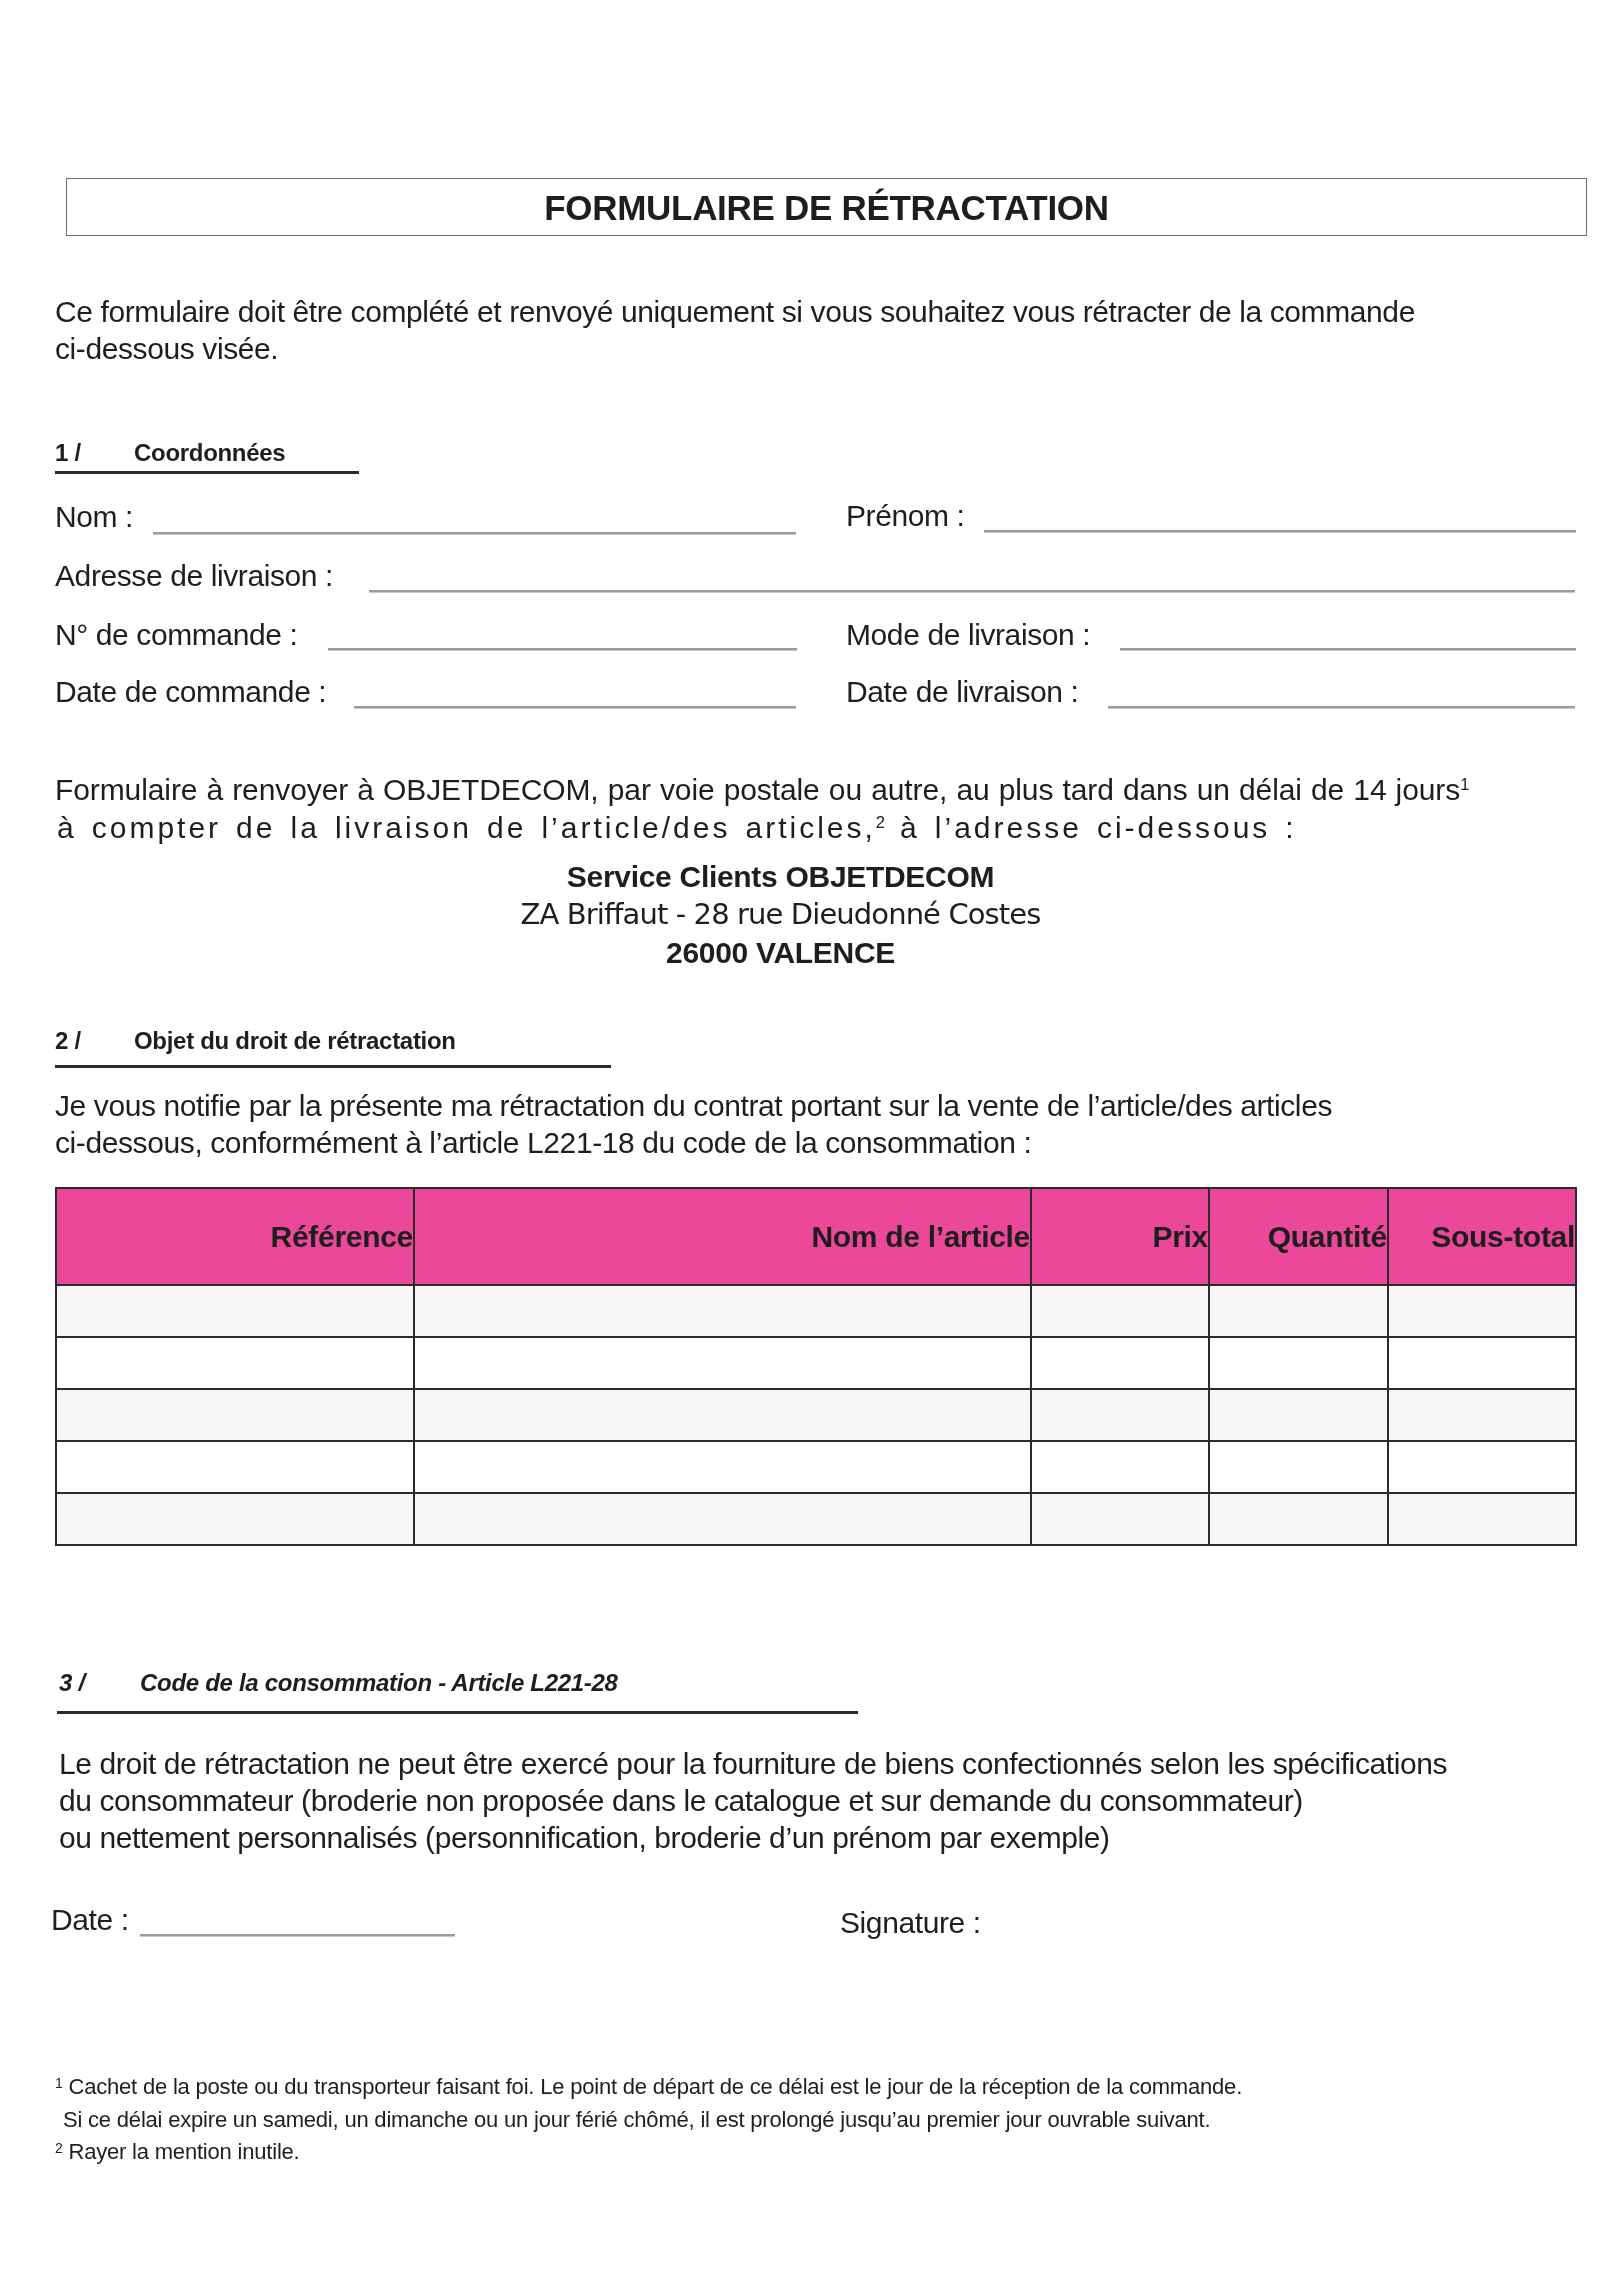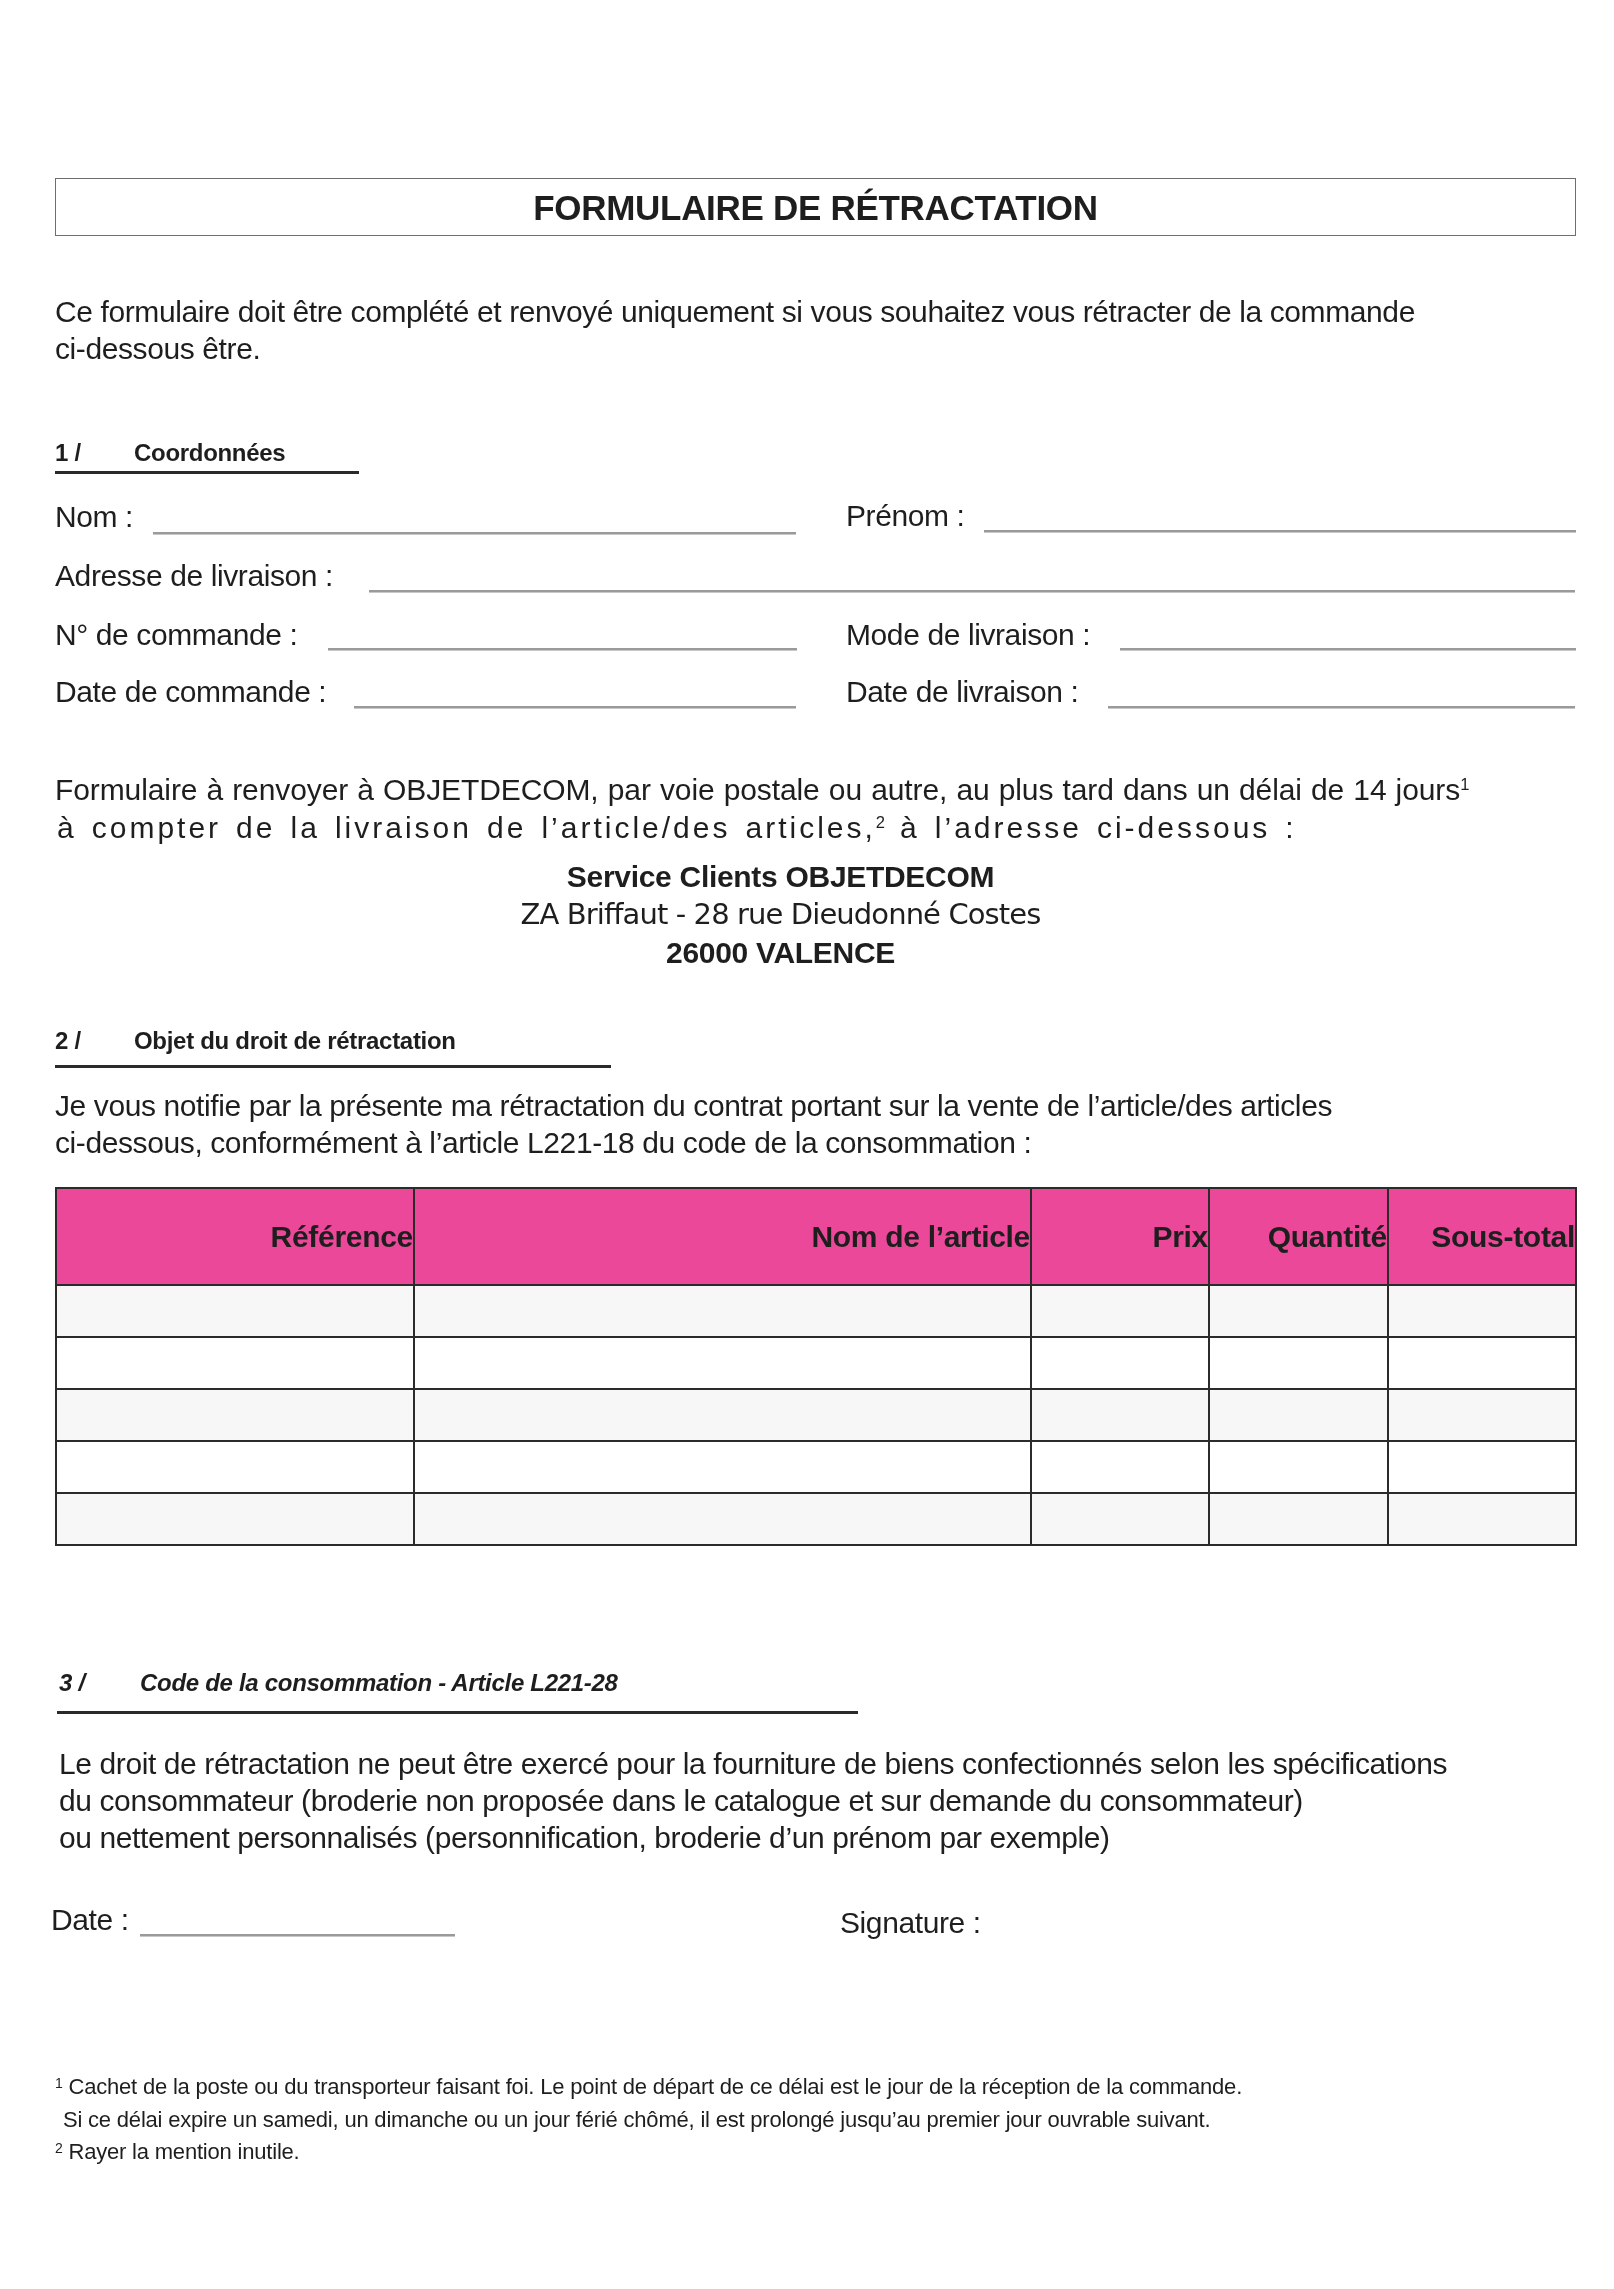--- a/index.html
+++ b/index.html
@@ -2,21 +2,21 @@
 <html style="font-size:14.8px"><head>
 <meta charset="utf-8">
 <style>
   html, body { margin: 0; padding: 0; background: #ffffff; }
   body { width: 1614px; height: 2290px; position: relative; overflow: hidden;
          font-family: "Liberation Sans", sans-serif; color: #1e1e1e; }
   .abs { position: absolute; white-space: nowrap; }
   .txt { font-size: 30px; line-height: 37px; letter-spacing: -0.4px; }
 
   
-  #title-box { position: absolute; left: 55px; top: 178px; width: 1521px; height: 58px;
+  #title-box { position: absolute; left: 66px; top: 178px; width: 1521px; height: 58px;
                border: 1.4px solid #6e6e6e; box-sizing: border-box; }
   #title-box .title { position: absolute; left: 0; right: 0; top: 9.2px; text-align: center;
                       font-size: 35px; font-weight: bold; letter-spacing: -0.3px; color: #1e1e1e; }
 
   
   .heading { font-size: 24px; font-weight: bold; line-height: 37px; letter-spacing: -0.3px; }
   .heading .num { display: inline-block; width: 79px; }
   .h-underline { position: absolute; height: 2.8px; background: #2a2a2a; }
 
   
@@ -45,21 +45,21 @@
   .footnote sup { font-size: 14px; vertical-align: top; position: relative; top: -2.8px; }
 </style>
 </head>
 <body>
 
 <div id="title-box">
   <div class="title">FORMULAIRE DE RÉTRACTATION</div>
 </div>
 
 <div class="abs txt" style="left:55px; top:293px;">Ce formulaire doit être complété et renvoyé uniquement si vous souhaitez vous rétracter de la commande</div>
-<div class="abs txt" style="left:55px; top:330px;">ci-dessous être.</div>
+<div class="abs txt" style="left:55px; top:330px;">ci-dessous visée.</div>
 
 <div class="abs heading" style="left:55px; top:434px;">
   <span class="num">1 /</span><span>Coordonnées</span>
 </div>
 <div class="h-underline" style="left:55px; top:471px; width:304px;"></div>
 
 <div class="abs txt" style="left:55px; top:498px;">Nom :</div>
 <div class="fill-line" style="left:153px; top:532px; width:643px;"></div>
 <div class="abs txt" style="left:846px; top:497px;">Prénom :</div>
 <div class="fill-line" style="left:984px; top:530px; width:592px;"></div>

